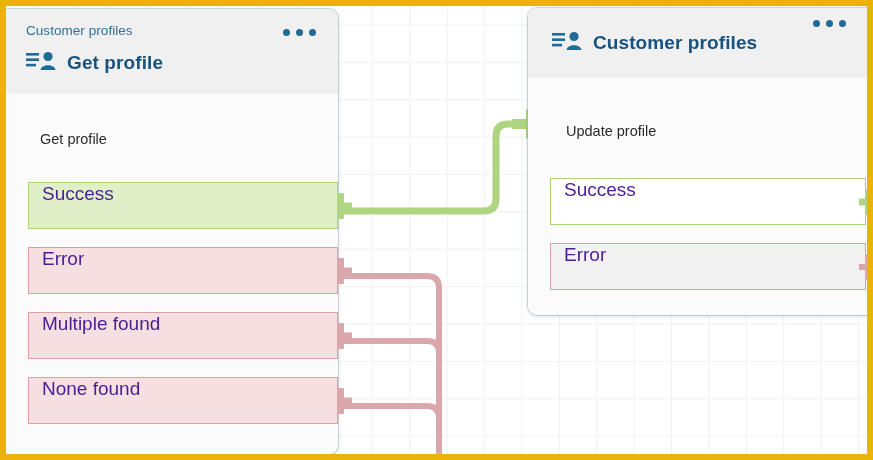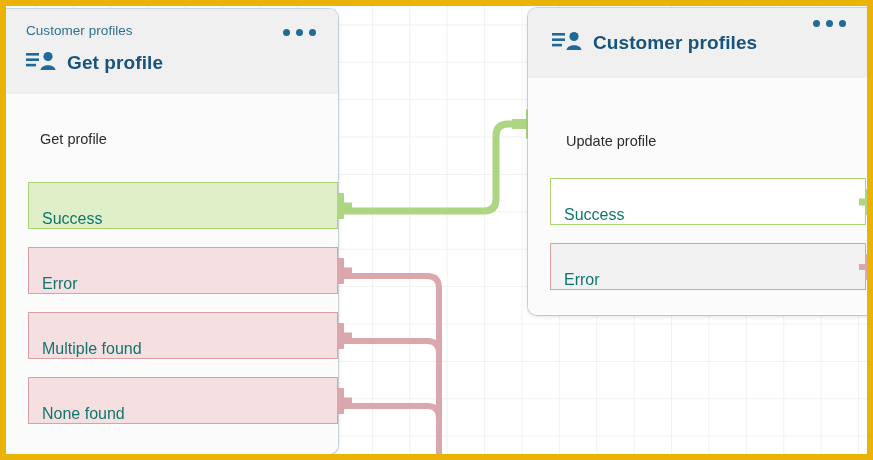--- a/index.html
+++ b/index.html
@@ -99,23 +99,23 @@
   }
 
   
   .node-icon { display: block; }
 
   
   .port-row {
     position: absolute;
     box-sizing: border-box;
     display: flex;
-    align-items: flex-end;
-    font-size: 16px;
-    color: #0f766e;
+    align-items: flex-start;
+    font-size: 19px;
+    color: #4c1d95;
   }
   .port-row .row-label { padding-left: 13px; }
 
   .row-success-filled { background: #dff0c8; border: 1px solid #a9d473; }
   .row-error-filled   { background: #f6dfe0; border: 1px solid #d9a0a5; }
   .row-success-plain  { background: #ffffff; border: 1px solid #a9d473; }
   .row-error-plain    { background: #f2f2f2; border: 1px solid #d9a0a5; }
 
   
   .port-handle {
@@ -247,21 +247,21 @@
       </div>
 
       <div class="kebab" style="right:42px; top:12px;">
         <i></i>
           <i></i>
           <i></i>
       </div>
     </div>
 
     <div class="node-body" style="width:360px; height:237px;">
-      <div class="node-step-label" style="position:absolute; left:38px; top:55px;">Update profile</div>
+      <div class="node-step-label" style="position:absolute; left:38px; top:45px;">Update profile</div>
 
       <div class="port-row row-success-plain" style="left:22px; top:100px; width:316px; height:47px;">
         <span class="row-label">Success</span>
         <span class="port-handle handle-green">
           <span class="stem"></span>
             <span class="arm"></span>
         </span>
       </div>
 
       <div class="port-row row-error-plain" style="left:22px; top:165px; width:316px; height:47px;">

